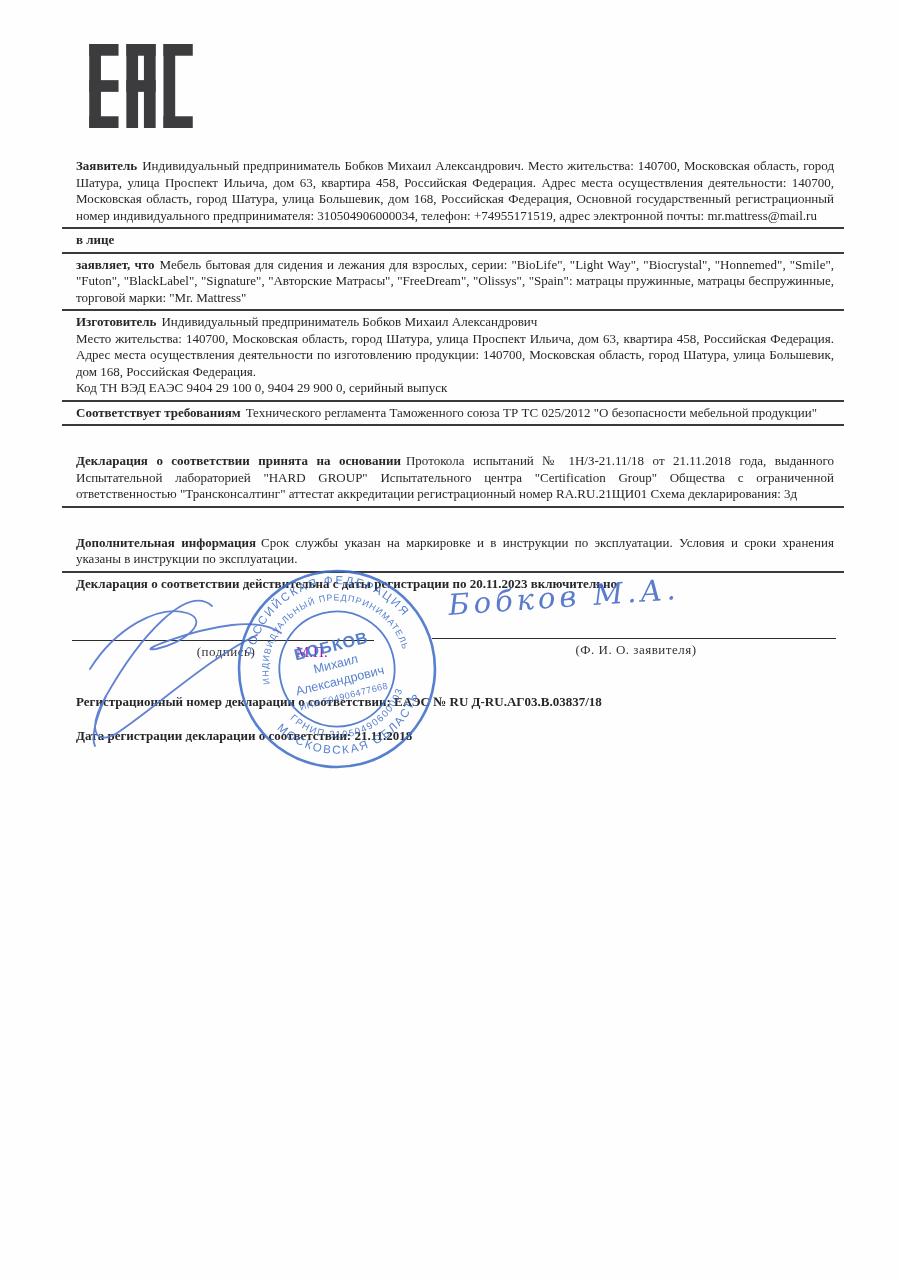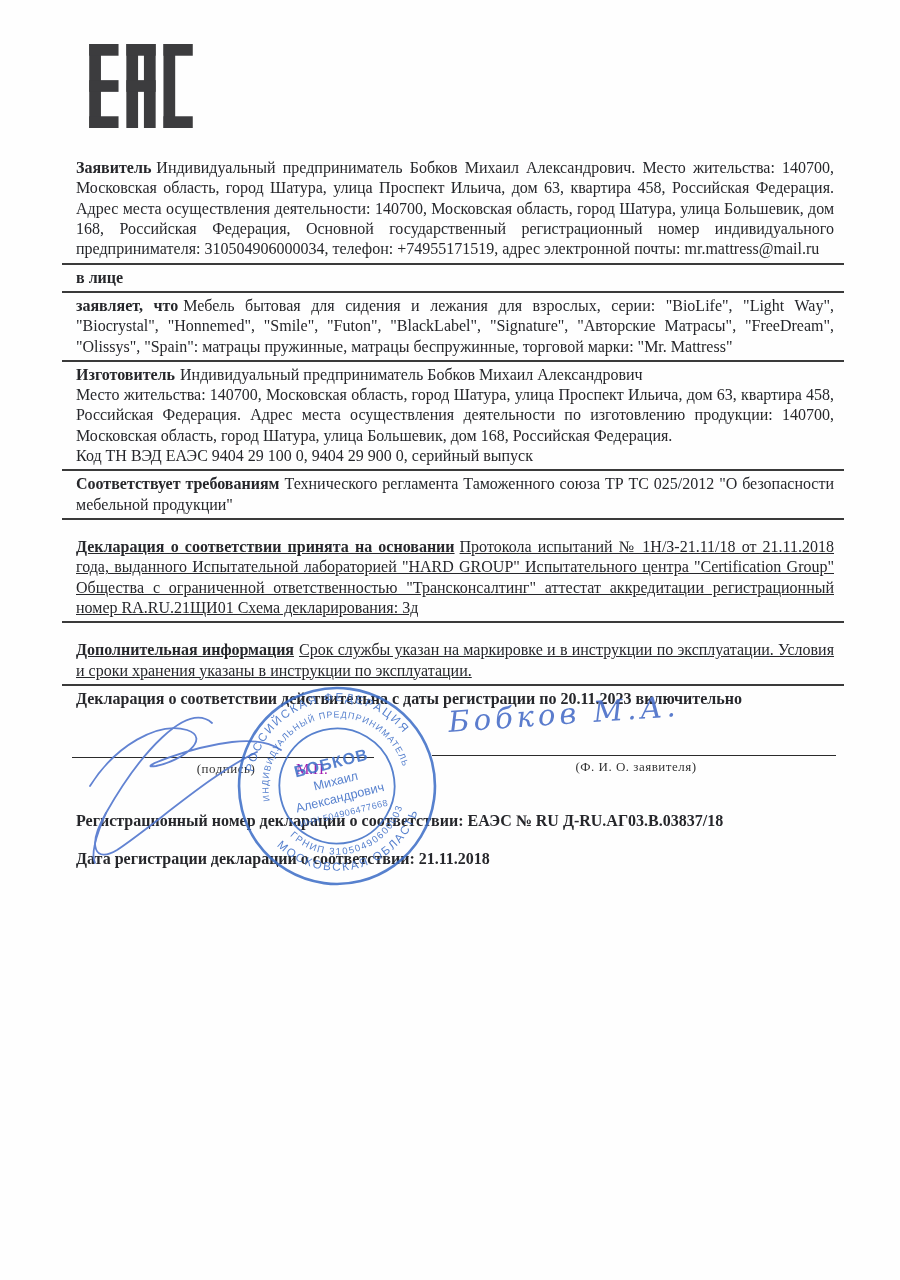--- a/index.html
+++ b/index.html
@@ -12,24 +12,24 @@
   .content { position:relative; padding:0 66px 0 76px; }
   
   .hdr { display:flex; align-items:flex-start; margin-top:44px; }
   .eac { width:106px; height:84px; margin-left:12px; flex:0 0 auto; }
   .title {
     flex:1; text-align:center; padding-top:12px;
     font-weight:bold; font-size:19.5px; line-height:1.4;
     letter-spacing:0.6px; color:#2d3344;
   }
   
-  .para { margin:0; text-align:justify; font-size:16px; line-height:1.27; }
+  .para { margin:0; text-align:justify; font-size:13px; line-height:1.27; }
   .lbl  { font-weight:bold; padding-right:5px; }
   .rule { border:none; border-top:2px solid #3a3a3a; margin:3px -10px 3px -14px; height:0; }
-  .mt18 { margin-top:17px;text-decoration:underline; }
+  .mt18 { margin-top:27px; }
   .mt30 { margin-top:30px; }
   .boldline { font-weight:bold; }
   
   .sigblock { position:relative; height:86px; margin-top:4px; }
   .sig-line-left  { position:absolute; left:-4px;  top:44px; width:302px; border-top:1.5px solid #2b2b2b; }
   .sig-line-right { position:absolute; left:356px; top:42px; width:404px; border-top:1.5px solid #2b2b2b; }
   .cap { position:absolute; font-size:13px; color:#333; letter-spacing:0.5px; }
   .cap-sign { left:55px;  top:48px; width:190px; text-align:center; }
   .cap-name { left:455px; top:46px; width:210px; text-align:center; }
   .mp { position:absolute; left:220px; top:24px; font-size:15px; color:#a21caf; z-index:1;margin-top:24px; }

